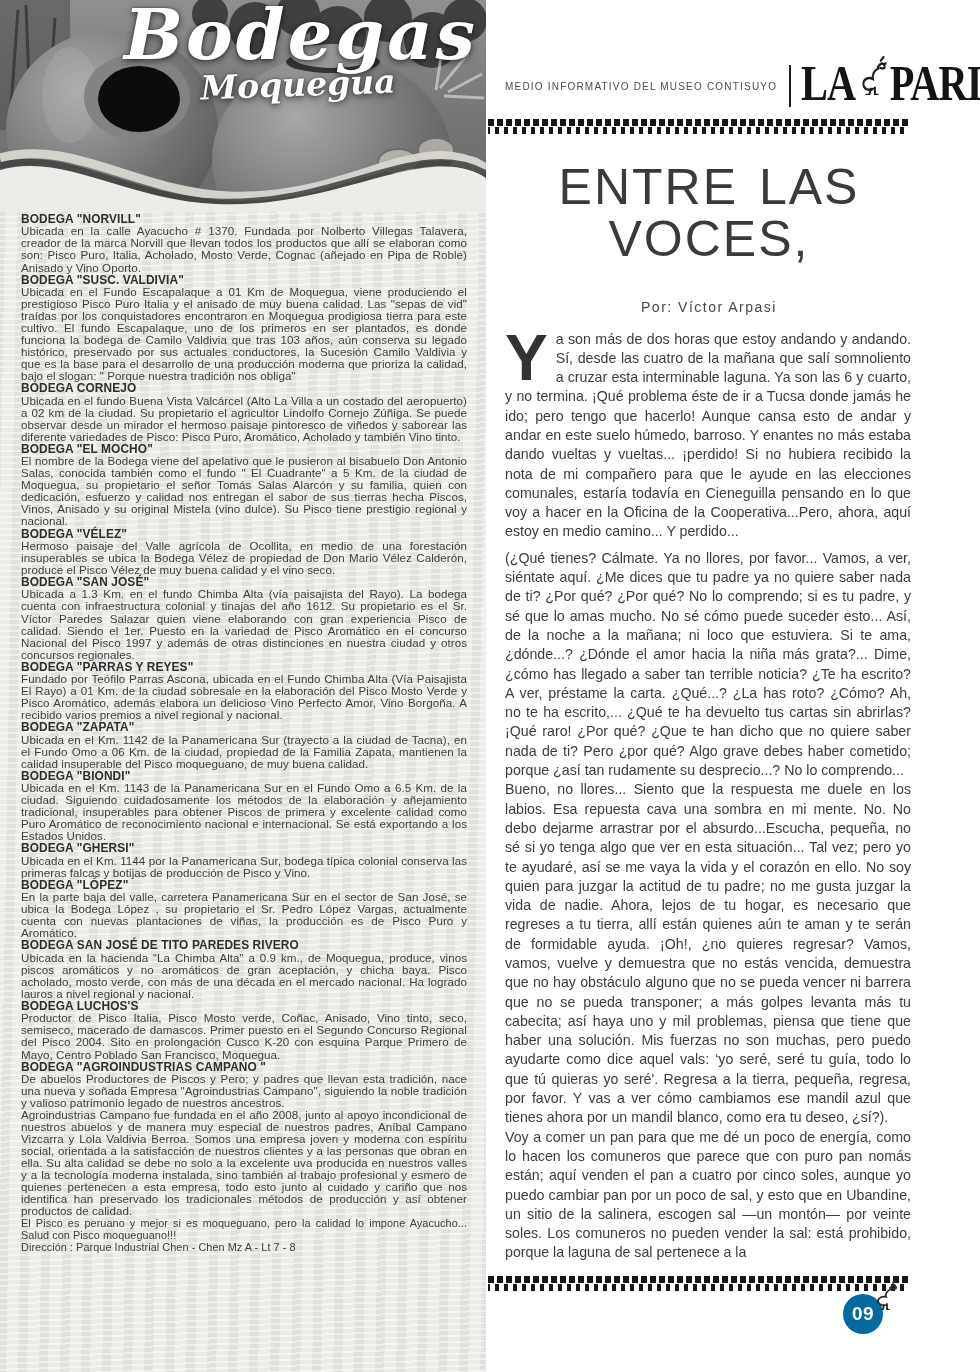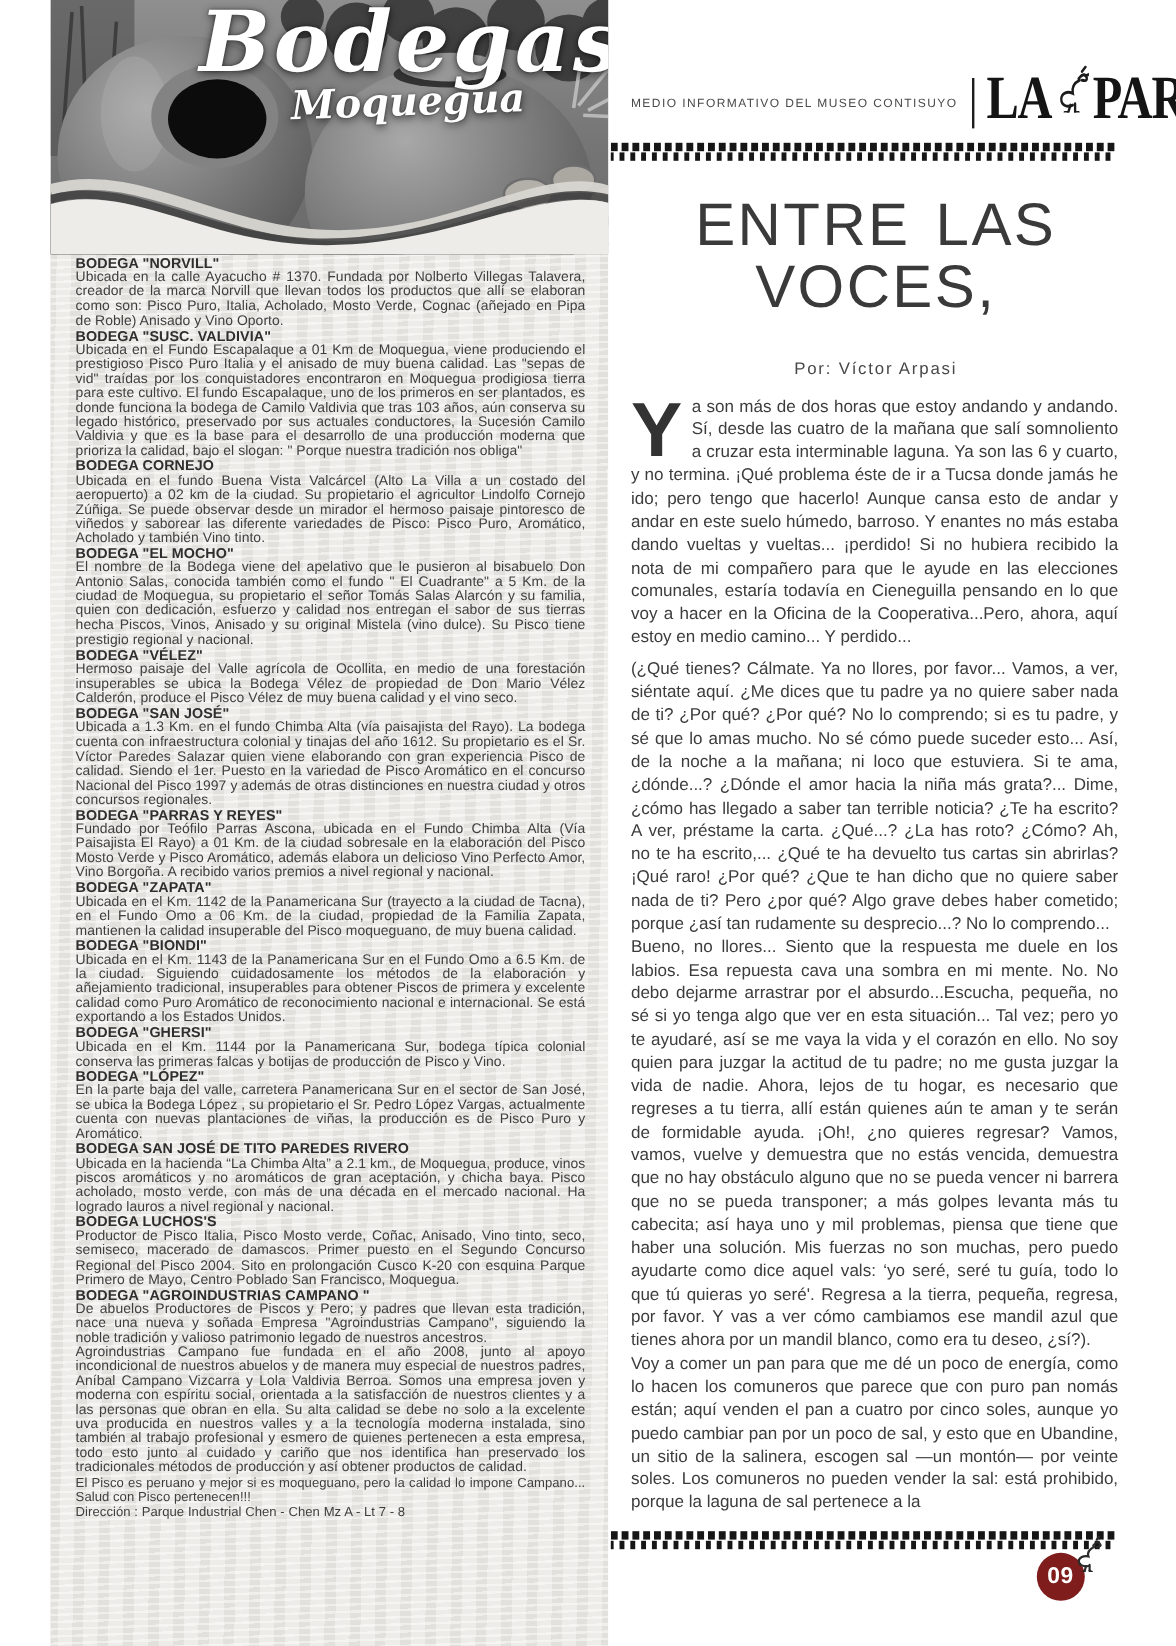--- a/index.html
+++ b/index.html
@@ -3,21 +3,21 @@
 <meta charset="utf-8">
 <style>
   * { box-sizing: border-box; }
   html,body { margin:0; padding:0; }
   body {
     width:980px; height:1372px; overflow:hidden;
     background:#ffffff;
     font-family:"Liberation Sans", sans-serif;
     -webkit-font-smoothing:antialiased;
   }
-  .page { position:relative; width:980px; height:1028px; display:flex;padding-left:42px; }
+  .page { position:relative; width:980px; height:1028px; display:flex; }
 
   
   .left-col {
     position:relative; width:486px; height:1372px;
     background:#edecE8; background:#edece8; overflow:hidden;
   }
   .left-col::before {
     content:""; position:absolute; inset:0; pointer-events:none;
     background:
       repeating-linear-gradient(178deg, rgba(255,255,255,.45) 0 2px, rgba(0,0,0,0) 2px 6px),
@@ -80,21 +80,21 @@
   }
   .art-body p { margin:0; }
   .art-body p.gap { margin-top:7px; }
   .dropcap {
     float:left; font-size:64px; line-height:50px; font-weight:600;
     color:#333; padding:3px 8px 0 0;
   }
 
   .page-badge {
     position:absolute; left:357px; top:1294px; width:40px; height:40px;
-    background:#7f1d1d; border-radius:50%;
+    background:#0369a1; border-radius:50%;
     display:flex; align-items:center; justify-content:center;
   }
   .page-badge .num { color:#fff; font-size:19px; font-weight:bold; letter-spacing:.5px; }
   .page-badge .badge-bird { position:absolute; left:30px; top:-14px; }
 </style>
 </head>
 <body>
 
 <div class="page">
 
@@ -197,32 +197,32 @@
       <section>
         <h3>BODEGA "GHERSI"</h3>
         <p>Ubicada en el Km. 1144 por la Panamericana Sur, bodega típica colonial conserva las primeras falcas y botijas de producción de Pisco y Vino.</p>
       </section>
       <section>
         <h3>BODEGA "LÓPEZ"</h3>
         <p>En la parte baja del valle, carretera Panamericana Sur en el sector de San José, se ubica la Bodega López , su propietario el Sr. Pedro López Vargas, actualmente cuenta con nuevas plantaciones de viñas, la producción es de Pisco Puro y Aromático.</p>
       </section>
       <section>
         <h3>BODEGA SAN JOSÉ DE TITO PAREDES RIVERO</h3>
-        <p>Ubicada en la hacienda “La Chimba Alta” a 2.1 km., de Moquegua, produce, vinos piscos aromáticos y no aromáticos de gran aceptación, y chicha baya. Pisco acholado, mosto verde, con más de una década en el mercado nacional. Ha logrado lauros a nivel regional y nacional.</p>
+        <p>Ubicada en la hacienda “La Chimba Alta” a 0.9 km., de Moquegua, produce, vinos piscos aromáticos y no aromáticos de gran aceptación, y chicha baya. Pisco acholado, mosto verde, con más de una década en el mercado nacional. Ha logrado lauros a nivel regional y nacional.</p>
       </section>
       <section>
         <h3>BODEGA LUCHOS'S</h3>
         <p>Productor de Pisco Italia, Pisco Mosto verde, Coñac, Anisado, Vino tinto, seco, semiseco, macerado de damascos. Primer puesto en el Segundo Concurso Regional del Pisco 2004. Sito en prolongación Cusco K-20 con esquina Parque Primero de Mayo, Centro Poblado San Francisco, Moquegua.</p>
       </section>
       <section>
         <h3>BODEGA "AGROINDUSTRIAS CAMPANO "</h3>
         <p>De abuelos Productores de Piscos y Pero; y padres que llevan esta tradición, nace una nueva y soñada Empresa "Agroindustrias Campano", siguiendo la noble tradición y valioso patrimonio legado de nuestros ancestros.</p>
       </section>
       <p>Agroindustrias Campano fue fundada en el año 2008, junto al apoyo incondicional de nuestros abuelos y de manera muy especial de nuestros padres, Aníbal Campano Vizcarra y Lola Valdivia Berroa. Somos una empresa joven y moderna con espíritu social, orientada a la satisfacción de nuestros clientes y a las personas que obran en ella. Su alta calidad se debe no solo a la excelente uva producida en nuestros valles y a la tecnología moderna instalada, sino también al trabajo profesional y esmero de quienes pertenecen a esta empresa, todo esto junto al cuidado y cariño que nos identifica han preservado los tradicionales métodos de producción y así obtener productos de calidad.</p>
-      <p class="small">El Pisco es peruano y mejor si es moqueguano, pero la calidad lo impone Campano... Salud con Pisco pertenecen!!!</p>
+      <p class="small">El Pisco es peruano y mejor si es moqueguano, pero la calidad lo impone Ayacucho... Salud con Pisco moqueguano!!!</p>
       <p class="small">Dirección : Parque Industrial Chen - Chen Mz A - Lt 7 - 8</p>
     </div>
   </div>
 
   <div class="right-col">
 
     <div class="masthead">
       <span class="tagline">MEDIO INFORMATIVO DEL MUSEO CONTISUYO</span>
       <span class="mast-divider"></span>
       <span class="mast-logo">

